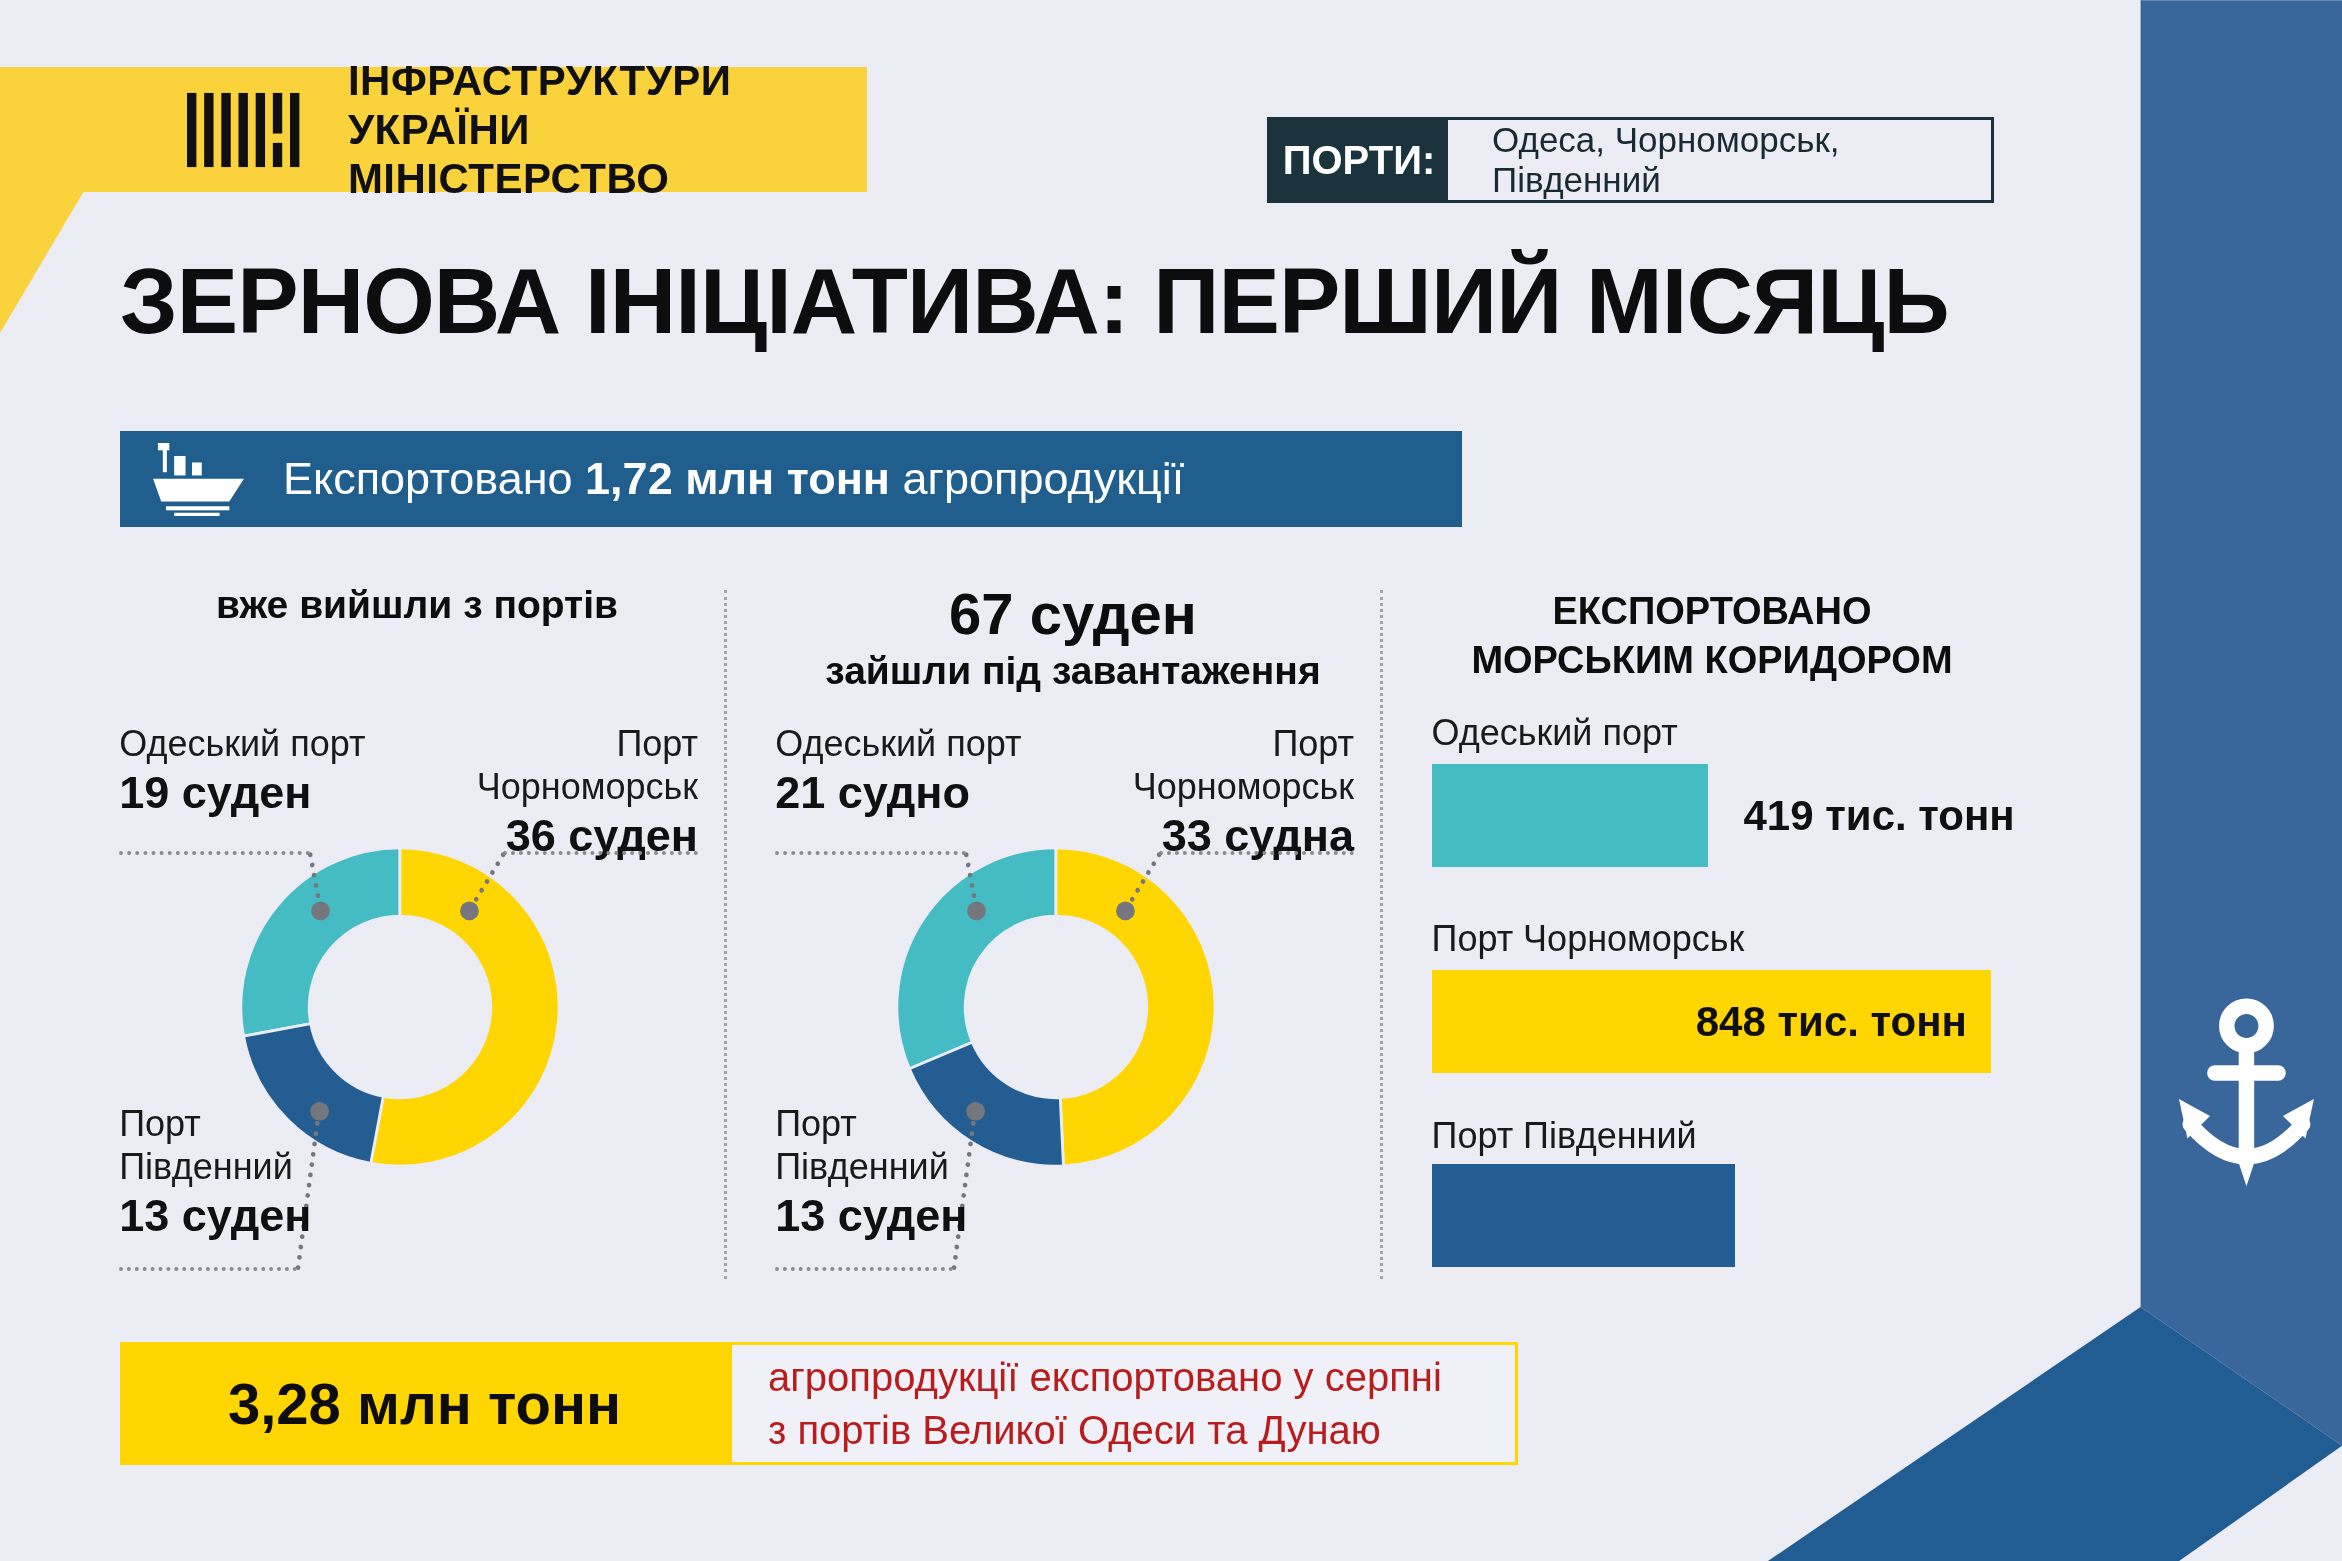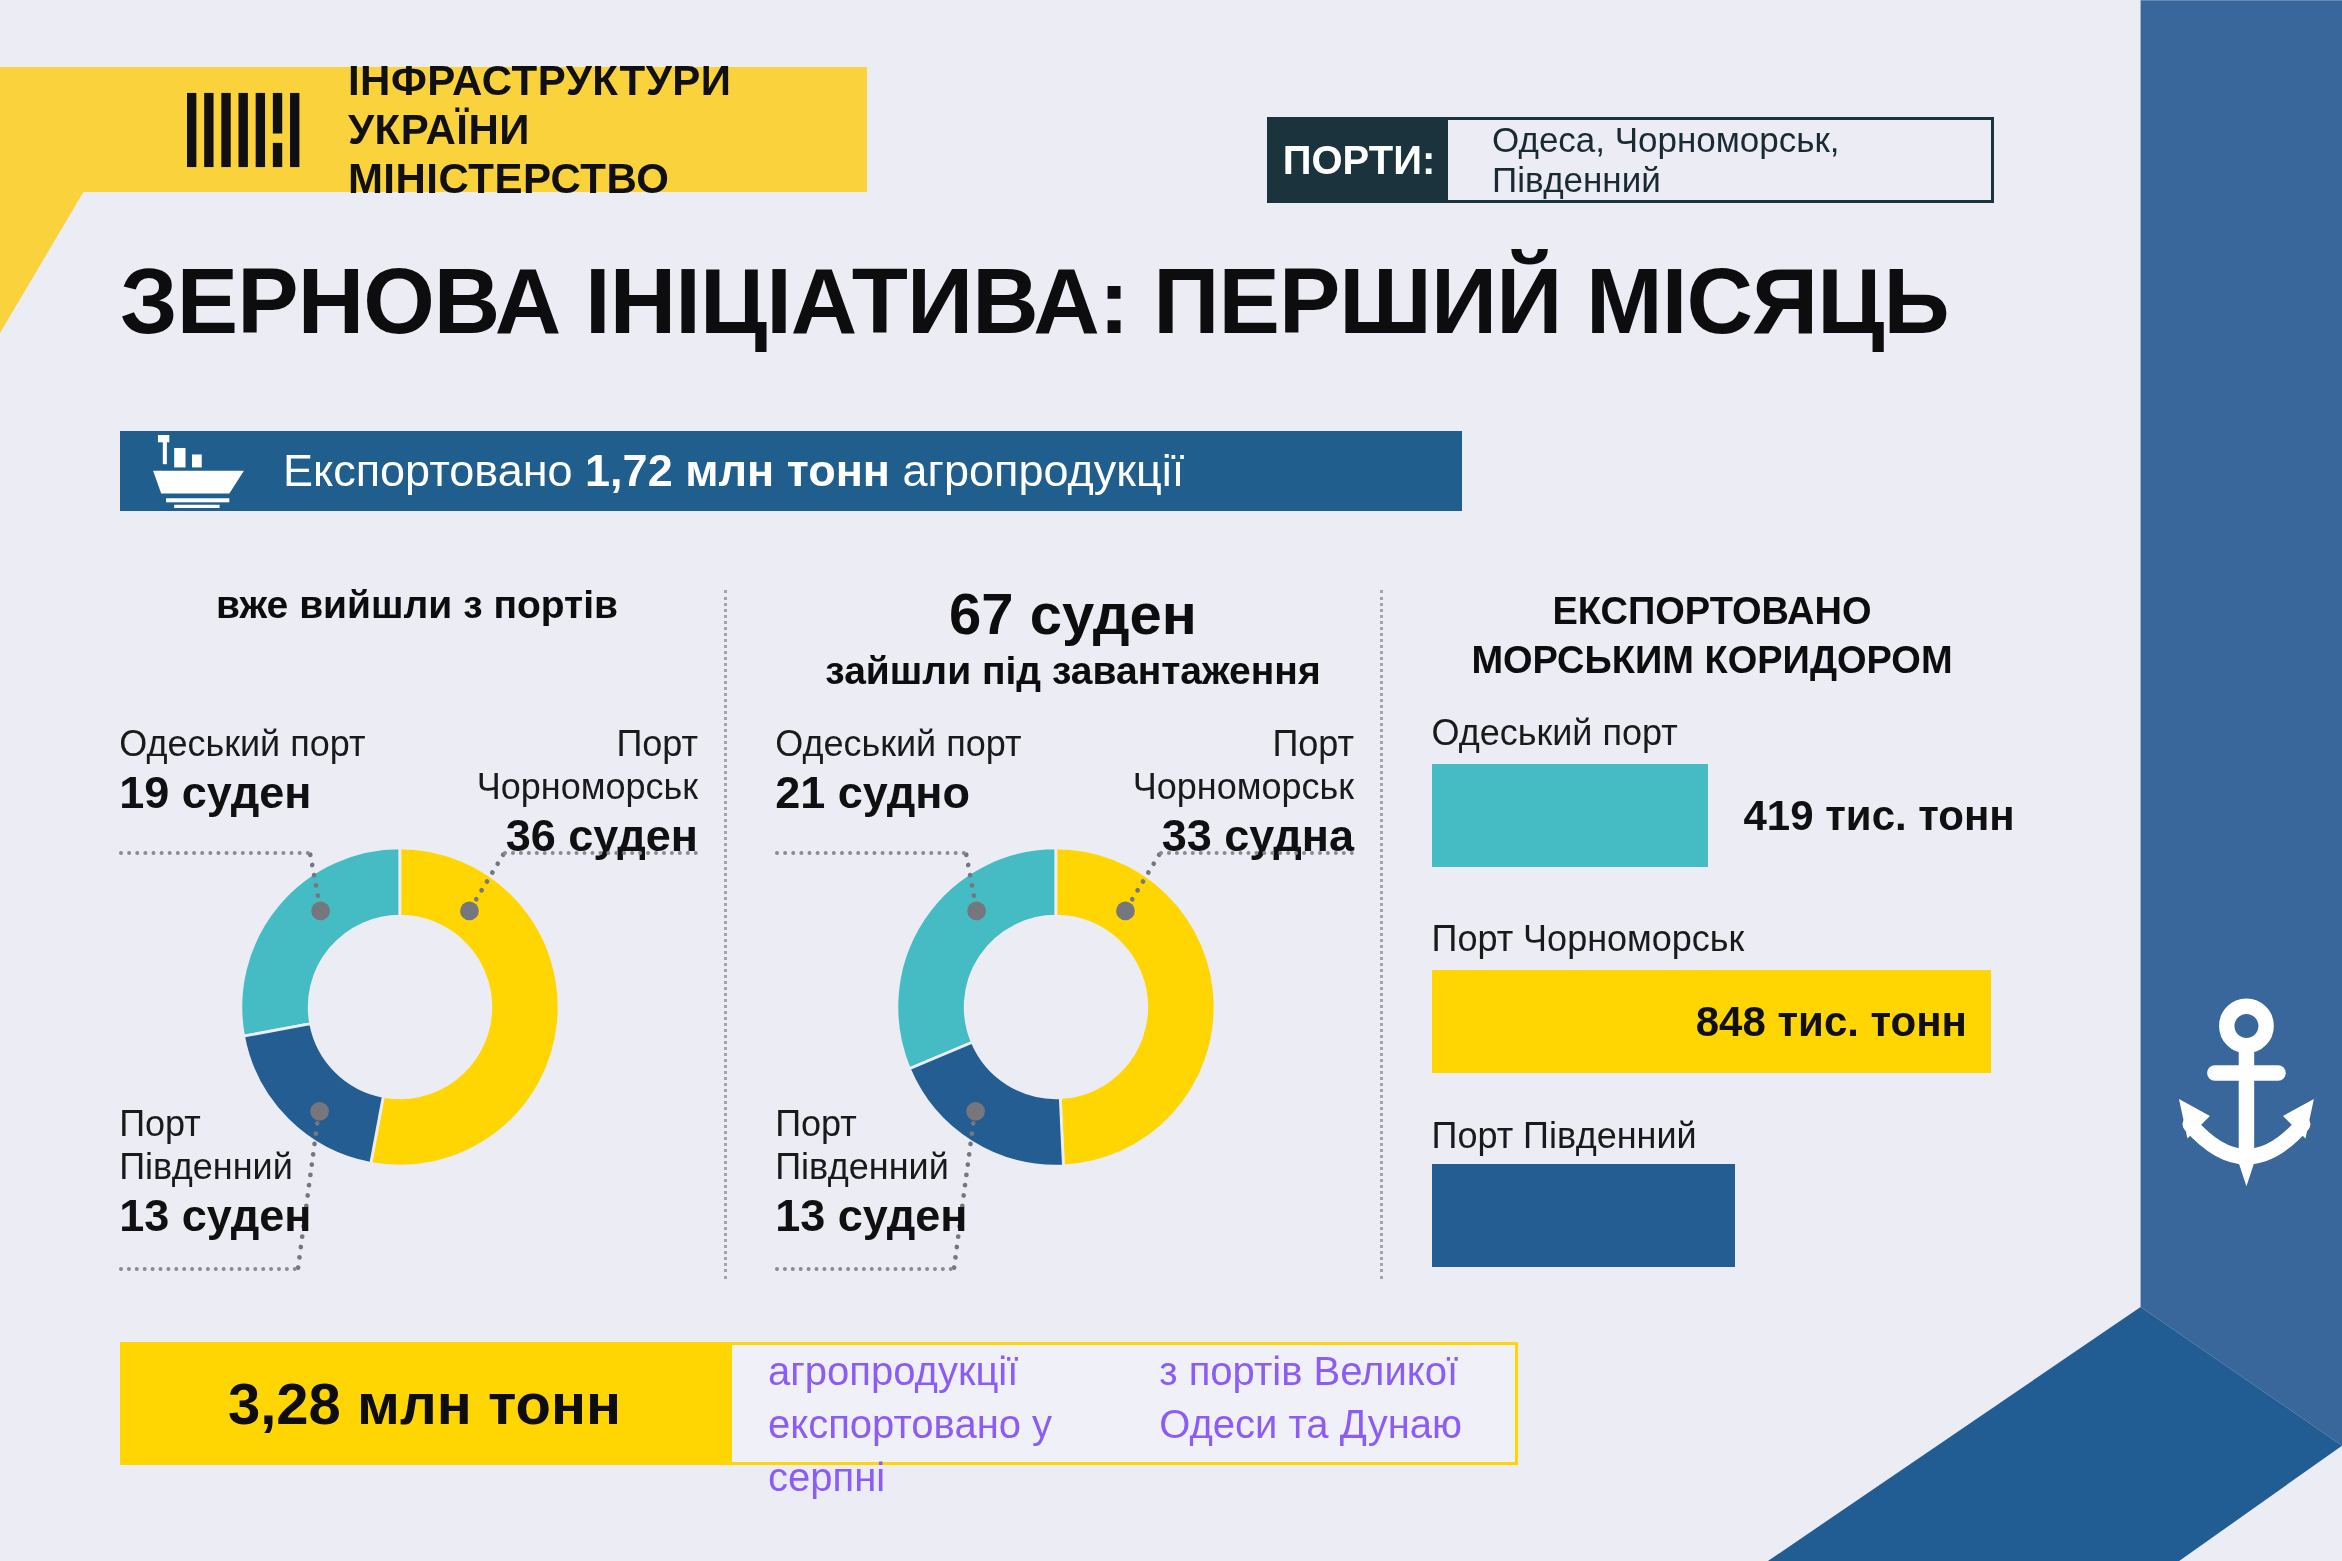--- a/index.html
+++ b/index.html
@@ -19,21 +19,21 @@
   .logo-box { margin-left:187px; width:139px; height:82px; }
   .ministry-name { margin-left:36px; font-size:42px; font-weight:700; line-height:49px; letter-spacing:0.5px; color:#101012; }
 
   .ports-box { left:1267px; top:117px; width:727px; height:86px; border:3.7px solid #1A333C; display:flex; }
   .ports-label { width:178px; background:#1A333C; color:#fff; font-size:40px; font-weight:700;
                  display:flex; align-items:center; justify-content:center; }
   .ports-value { flex:1; display:flex; align-items:center; padding-left:44px; font-size:35px; color:#1A2A33; }
 
   .main-title { left:120px; top:249px; width:1921px; font-size:92px; font-weight:700; letter-spacing:-0.9px; color:#0D0D0F; white-space:nowrap; }
 
-  .export-banner { left:120px; top:431px; width:1342px; height:80px; background:#205E8E;
+  .export-banner { left:120px; top:431px; width:1342px; height:96px; background:#205E8E;
                    display:flex; align-items:center; color:#fff; font-size:45px; }
   .export-banner .ship { margin-left:26px; width:105px; height:73px; flex:0 0 auto; }
   .export-banner .txt { margin-left:32px; white-space:nowrap; }
   .export-banner b { font-weight:700; }
 
   
   .divider { width:0; border-left:3.7px dotted #A3A3AE; top:590px; height:689px; }
 
   .donut-col { top:581px; width:618px; height:731px; }
   .col-head { position:absolute; top:0; width:100%; text-align:center; }
@@ -61,22 +61,22 @@
   .bar-cat { position:absolute; left:21.5px; font-size:36px; line-height:41px; color:#1A1A1C; }
   .bar-rect { position:absolute; left:0; top:0; height:103px; }
   .bar-val { position:absolute; top:0; height:103px; display:flex; align-items:center;
              font-size:42px; font-weight:700; color:#101012; white-space:nowrap; }
 
   
   .bottom-yellow { left:120px; top:1342px; width:609px; height:123px; background:#FFD502;
                    display:flex; align-items:center; justify-content:center;
                    font-size:58px; font-weight:700; color:#0D0D0F; }
   .bottom-text { left:729px; top:1342px; width:789px; height:123px; background:#F0F1F8;
-                 border:3.7px solid #FFD502; display:flex; flex-direction:row; justify-content:center;
-                 padding-left:36px; font-size:40px; line-height:53px; color:#8b5cf6; }
+                 border:3.7px solid #FFD502; display:flex; flex-direction:column; justify-content:center;
+                 padding-left:36px; font-size:40px; line-height:53px; color:#b91c1c; }
 
   .page-decor { left:0; top:0; }
 </style>
 </head>
 <body>
 
 <svg class="abs page-decor" width="2342" height="1562" viewBox="0 0 2500 1667">
   <polygon points="2285,0 2500,0 2500,1543 2285,1395" fill="#3A679B"></polygon>
   <polygon points="2285,1395 2500,1543 2325,1667 1886,1667" fill="#215C92"></polygon>
   <g transform="translate(2323,1062) scale(1.5)" fill="#fff">

